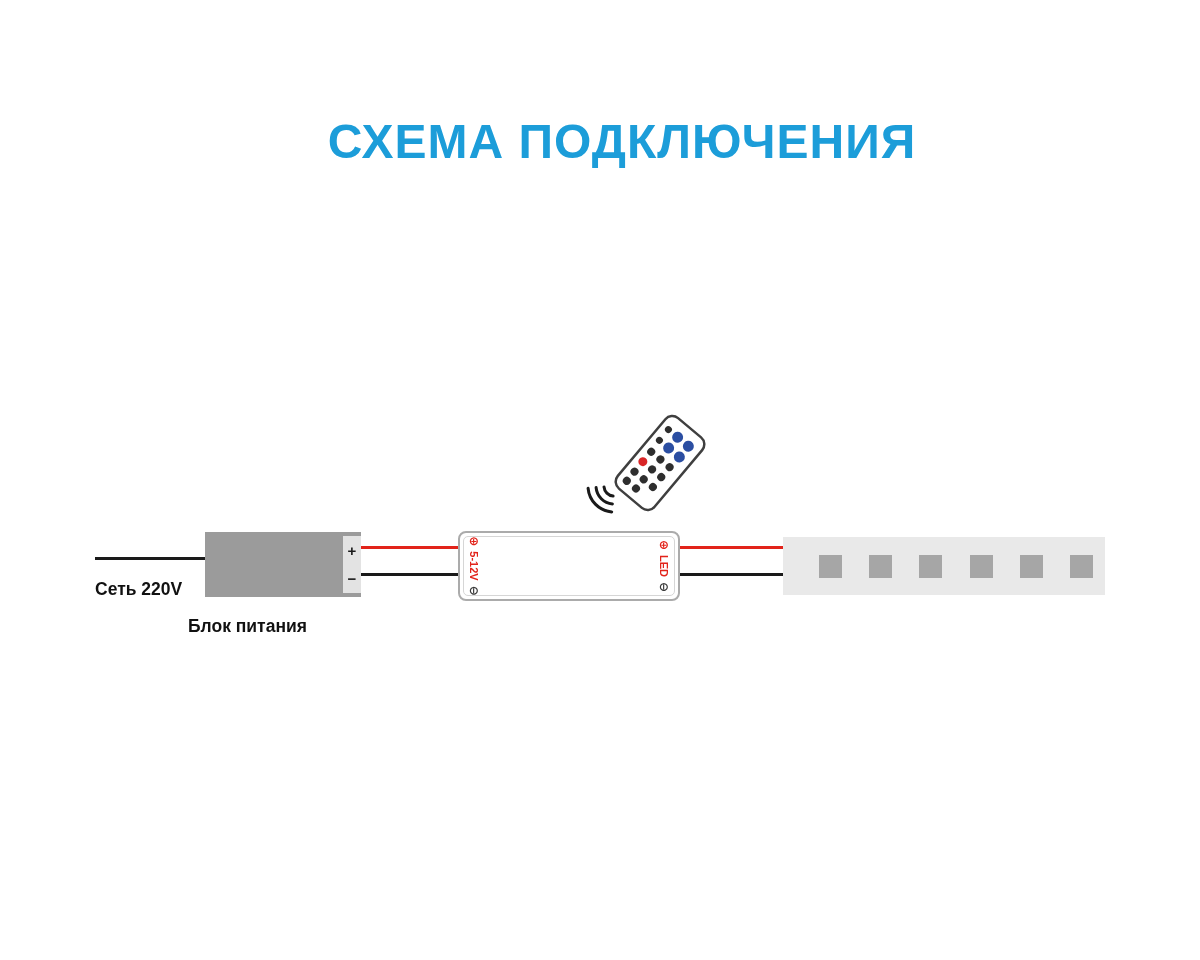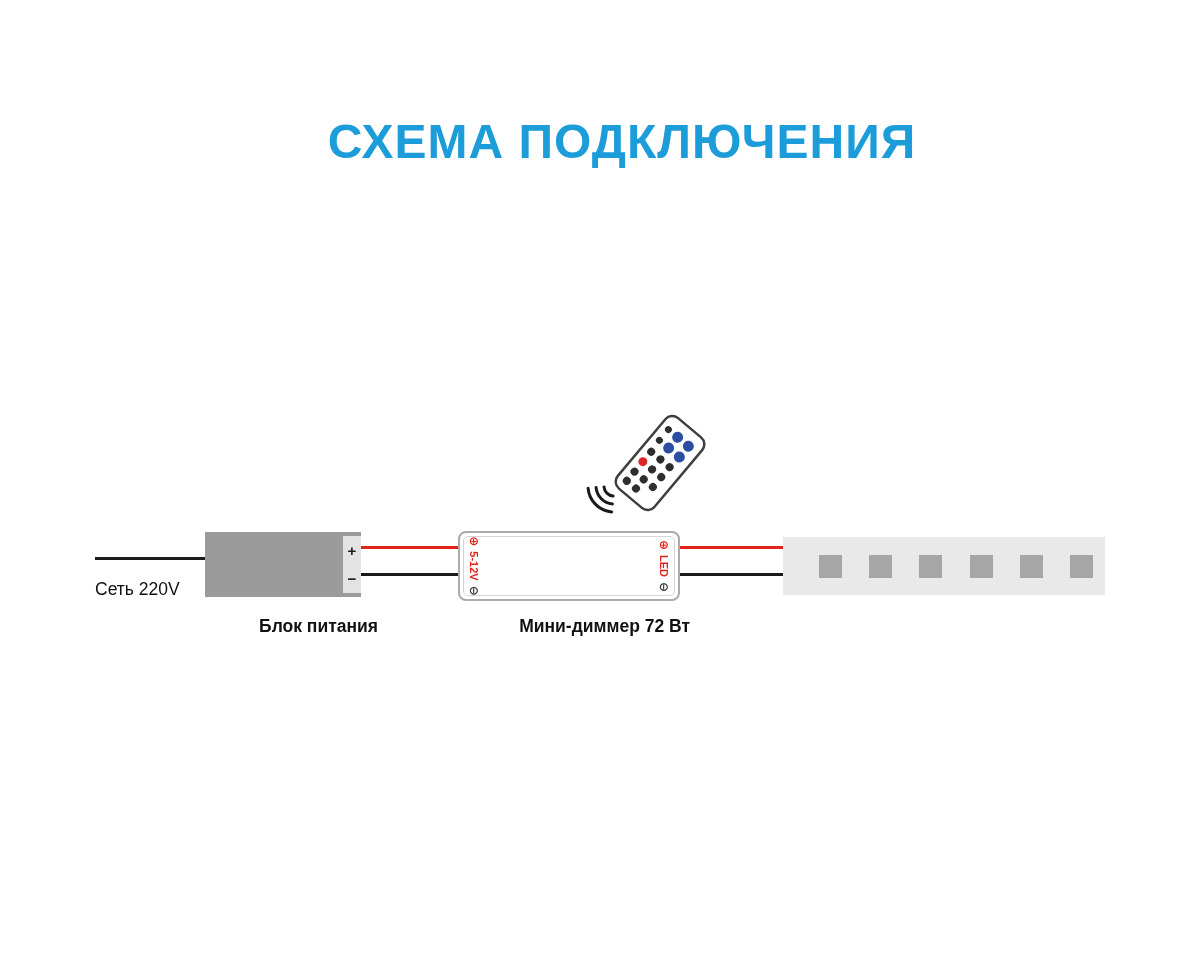--- a/index.html
+++ b/index.html
@@ -72,25 +72,25 @@
   .strip{
     position:absolute;left:783px;top:537px;width:322px;height:58px;
     background:var(--strip-body);
     display:flex;align-items:center;justify-content:space-between;
     padding:0 12px 0 36px;
   }
   .led{width:23px;height:23px;background:var(--strip-led);}
 
   .comp-label{
     position:absolute;font-size:17.5px;font-weight:700;color:var(--label-text);
-    text-align:right;line-height:1.2;
+    text-align:left;line-height:1.2;
   }
   .mains-label{
     position:absolute;left:95px;top:579px;
-    font-size:17.5px;font-weight:400;color:var(--label-text);
+    font-size:17.5px;font-weight:700;color:var(--label-text);
   }
   .remote-svg{position:absolute;left:560px;top:390px;width:180px;height:150px;}
 </style>
 </head>
 <body>
 
 <div class="canvas">
 
   <div class="title">СХЕМА ПОДКЛЮЧЕНИЯ</div>
 
@@ -161,15 +161,14 @@
         <circle cx="-2" cy="23" r="4" fill="var(--remote-dark)"></circle>
         <circle cx="10" cy="23" r="4" fill="var(--remote-dark)"></circle>
         <circle cx="-14" cy="35" r="4" fill="var(--remote-dark)"></circle>
         <circle cx="-2" cy="35" r="4" fill="var(--remote-dark)"></circle>
       </g>
     </g>
   </svg>
 
   <div class="mains-label">Сеть 220V</div>
   <div class="comp-label" style="left:188px;width:190px;top:616px;">Блок питания</div>
-  <div class="comp-label" style="left:448px;width:242px;top:616px;">Мини-диммер 72 Вт</div>
 
 </div>
 
 </body></html>

